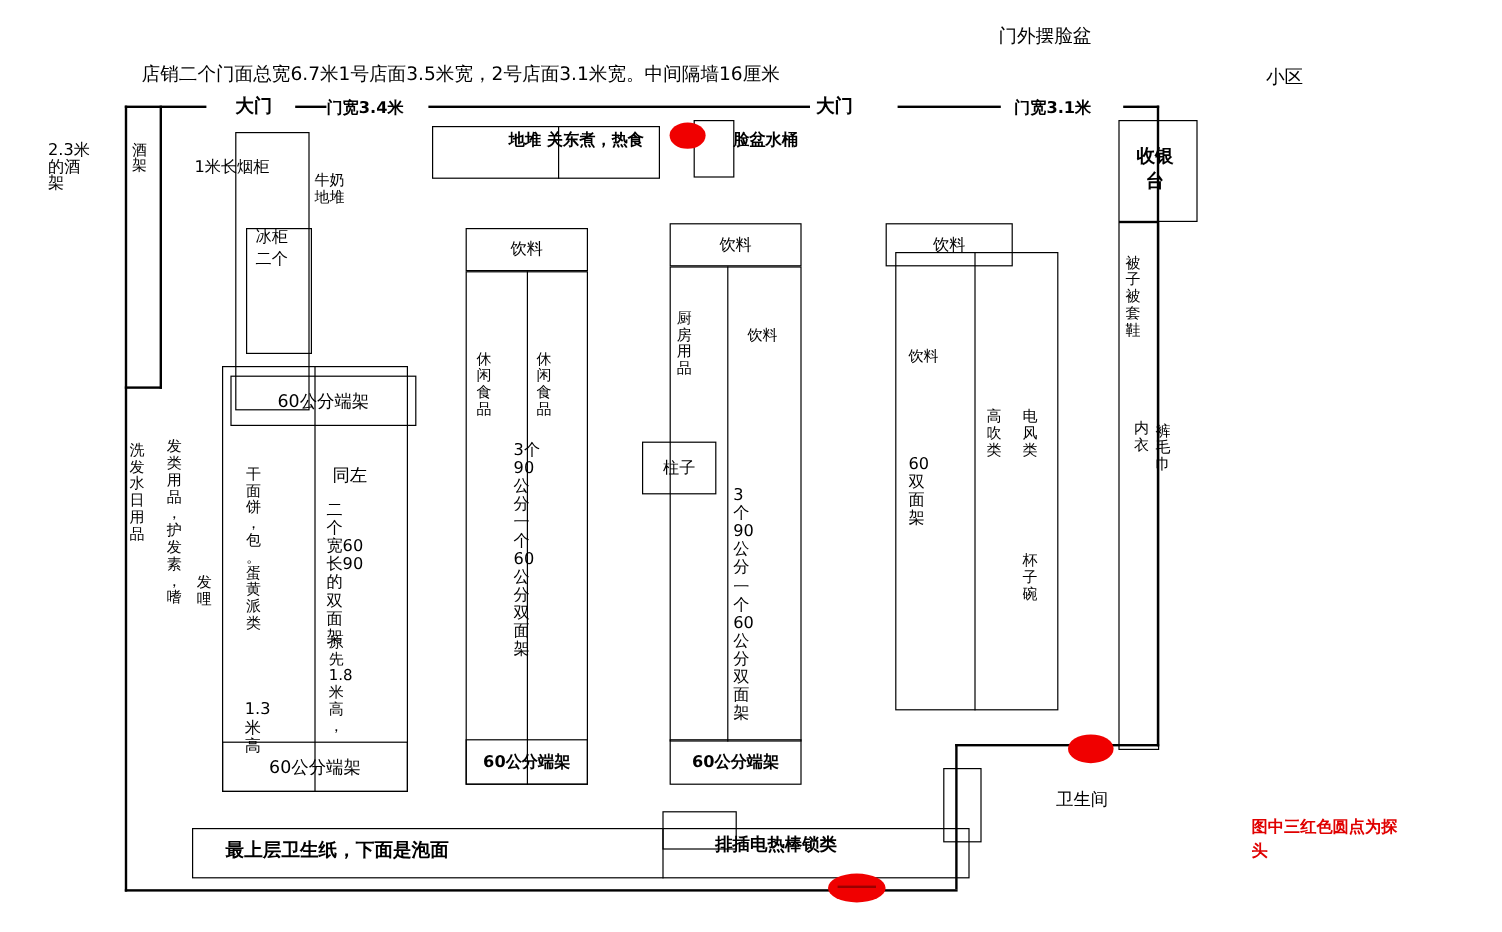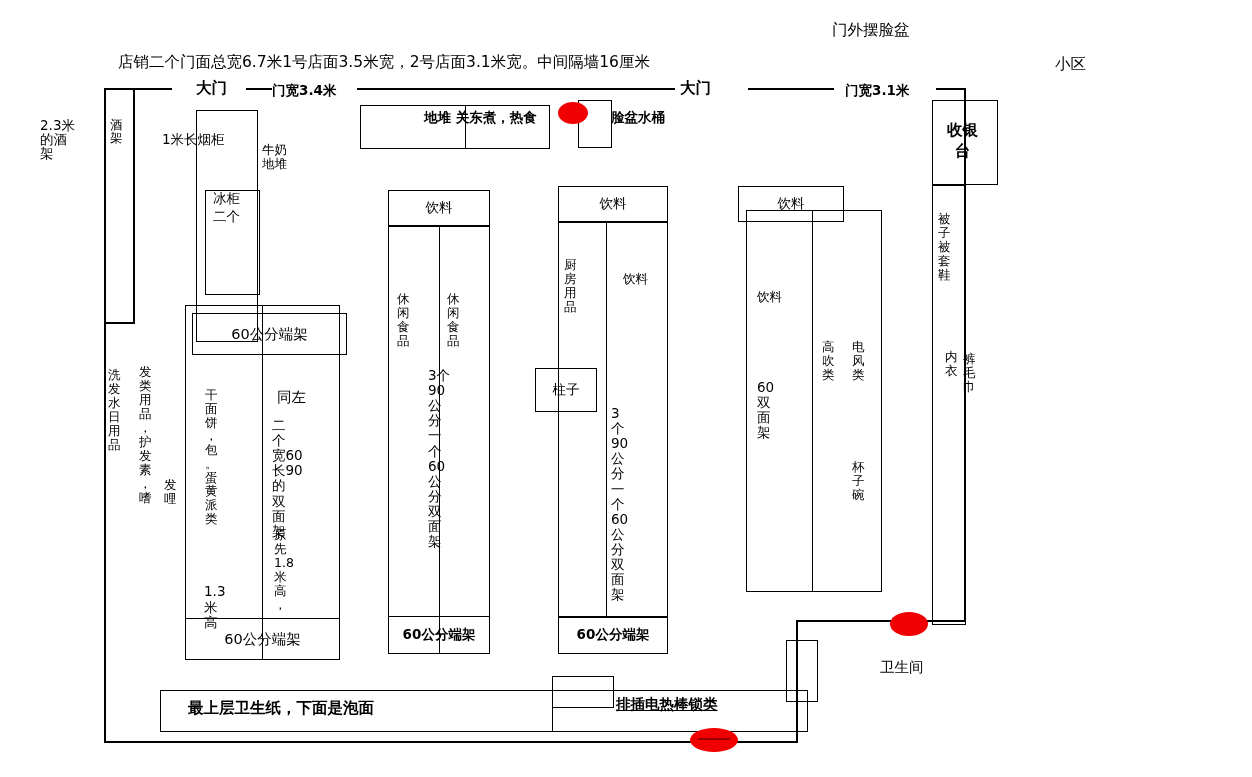--- a/index.html
+++ b/index.html
@@ -222,20 +222,21 @@
 毛
 巾</div>
 
   <div class="box" style="left:786px;top:640px;width:32px;height:62px;"></div>
   <div class="txt fs14" style="left:880px;top:660px;">卫生间</div>
 
   <div class="box" style="left:160px;top:690px;width:648px;height:42px;"></div>
   <div class="line" style="left:552px;top:690px;width:1px;height:42px;"></div>
   <div class="box" style="left:552px;top:676px;width:62px;height:32px;"></div>
   <div class="txt fs15 b" style="left:188px;top:700px;">最上层卫生纸，下面是泡面</div>
-  <div class="txt fs14 b" style="left:616px;top:697px;text-decoration:underline;">排插电热棒锁类</div>
+  <div class="txt fs14 b" style="left:596px;top:697px;">排插电热棒锁类</div>
 
   <div class="ellipse" style="left:890px;top:612px;width:38px;height:24px;"></div>
   <div class="ellipse" style="left:690px;top:728px;width:48px;height:24px;"></div>
   <div class="line" style="left:698px;top:738px;width:32px;height:2px;background:#9a0000;"></div>
 
+  <div class="txt fs13 b red" style="left:1043px;top:680px;width:130px;line-height:1.45;white-space:normal;">图中三红色圆点为探头</div>
 
 </div>
 
 </body></html>

